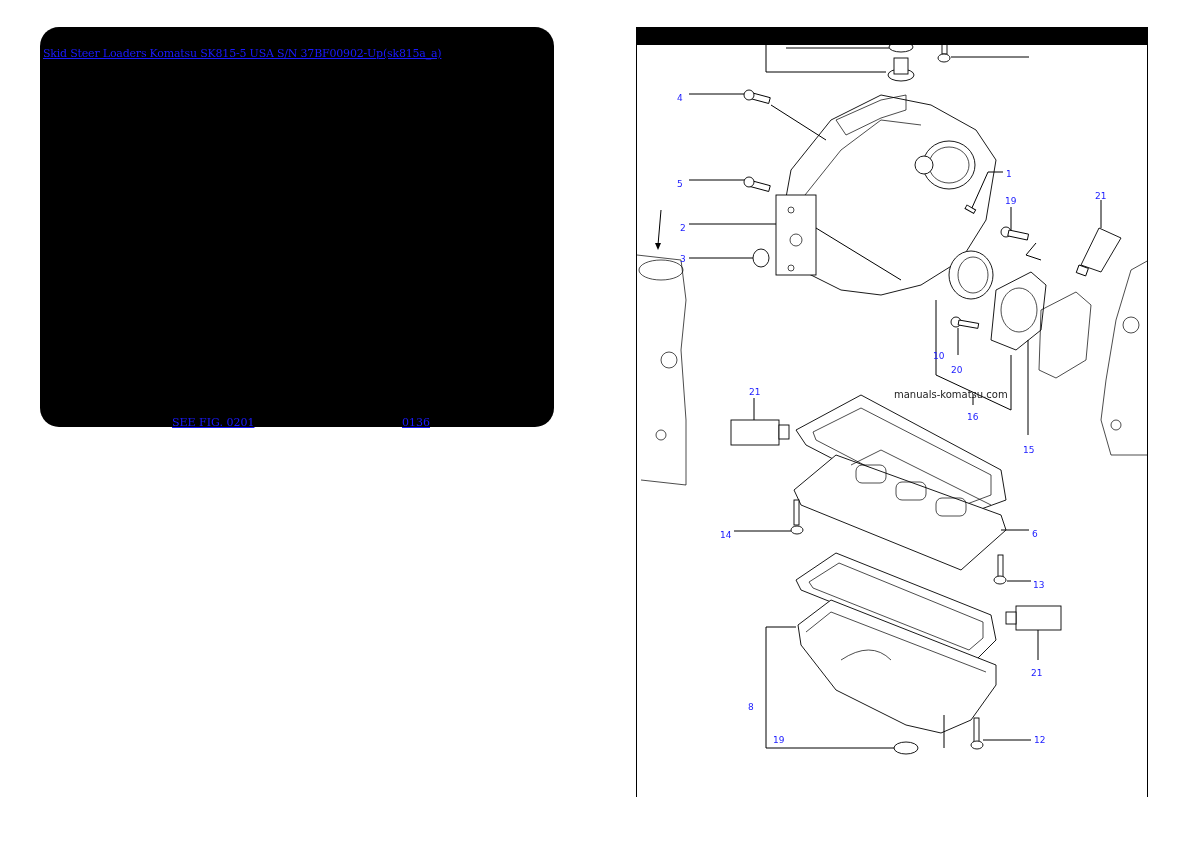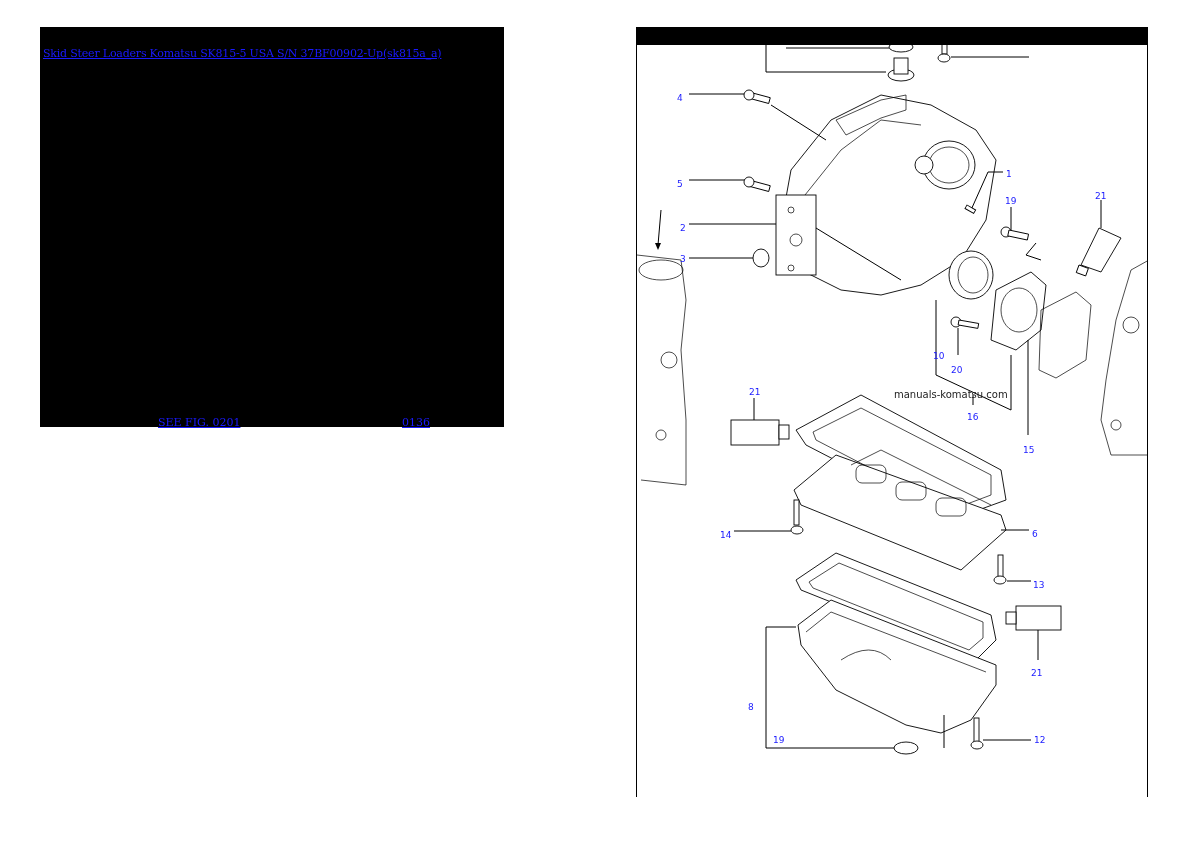--- a/index.html
+++ b/index.html
@@ -1,34 +1,34 @@
 <!DOCTYPE html>
 <html><head>
 <meta charset="utf-8">
 <style>
   html, body { margin:0; padding:0; background:#ffffff; }
   body { width:1190px; height:842px; position:relative; overflow:hidden; font-family:"DejaVu Serif", serif; }
-  .left-panel { position:absolute; left:40px; top:27px; width:464px; height:400px; background:#000000; }
+  .left-panel { position:absolute; left:40px; top:27px; width:514px; height:400px; background:#000000;border-radius:19px; }
   .left-title { position:absolute; left:3px; top:20px; font-size:11px; color:#1a1aff; text-decoration:underline; white-space:nowrap; cursor:pointer; letter-spacing:-0.2px; }
   .left-link { position:absolute; top:389px; font-size:11px; color:#1a1aff; text-decoration:underline; white-space:nowrap; cursor:pointer; }
   .right-panel { position:absolute; left:636px; top:27px; width:512px; height:770px; border-left:1.5px solid #000; border-right:1.5px solid #000; box-sizing:border-box; background:#fff; overflow:hidden; }
   .right-header { position:absolute; left:0; top:0; width:100%; height:18px; background:#000; }
   .diagram { position:absolute; left:0; top:0; }
   .callout { font-family:"DejaVu Sans", sans-serif; font-size:9px; fill:#1a1aff; }
   .watermark { font-family:"DejaVu Sans", sans-serif; font-size:10px; fill:#222; }
   .ln { stroke:#000; stroke-width:1; fill:none; }
   .pt { stroke:#000; stroke-width:0.9; fill:#fff; }
   .pt2 { stroke:#000; stroke-width:0.7; fill:none; }
 </style>
 </head>
 <body>
 
 <div class="left-panel">
   <a class="left-title">Skid Steer Loaders Komatsu SK815-5 USA S/N 37BF00902-Up(sk815a_a)</a>
-  <a class="left-link" style="left:118px;">SEE FIG. 0201</a>
+  <a class="left-link" style="left:132px;">SEE FIG. 0201</a>
   <a class="left-link" style="left:362px;">0136</a>
 </div>
 
 <div class="right-panel">
   <svg class="diagram" width="512" height="770" viewBox="636 27 512 770">
 
     <g>
       <ellipse class="pt" cx="900" cy="47" rx="12" ry="5"></ellipse>
       <ellipse class="pt" cx="900" cy="75" rx="13" ry="6"></ellipse>
       <rect class="pt" x="893" y="58" width="14" height="16"></rect>

